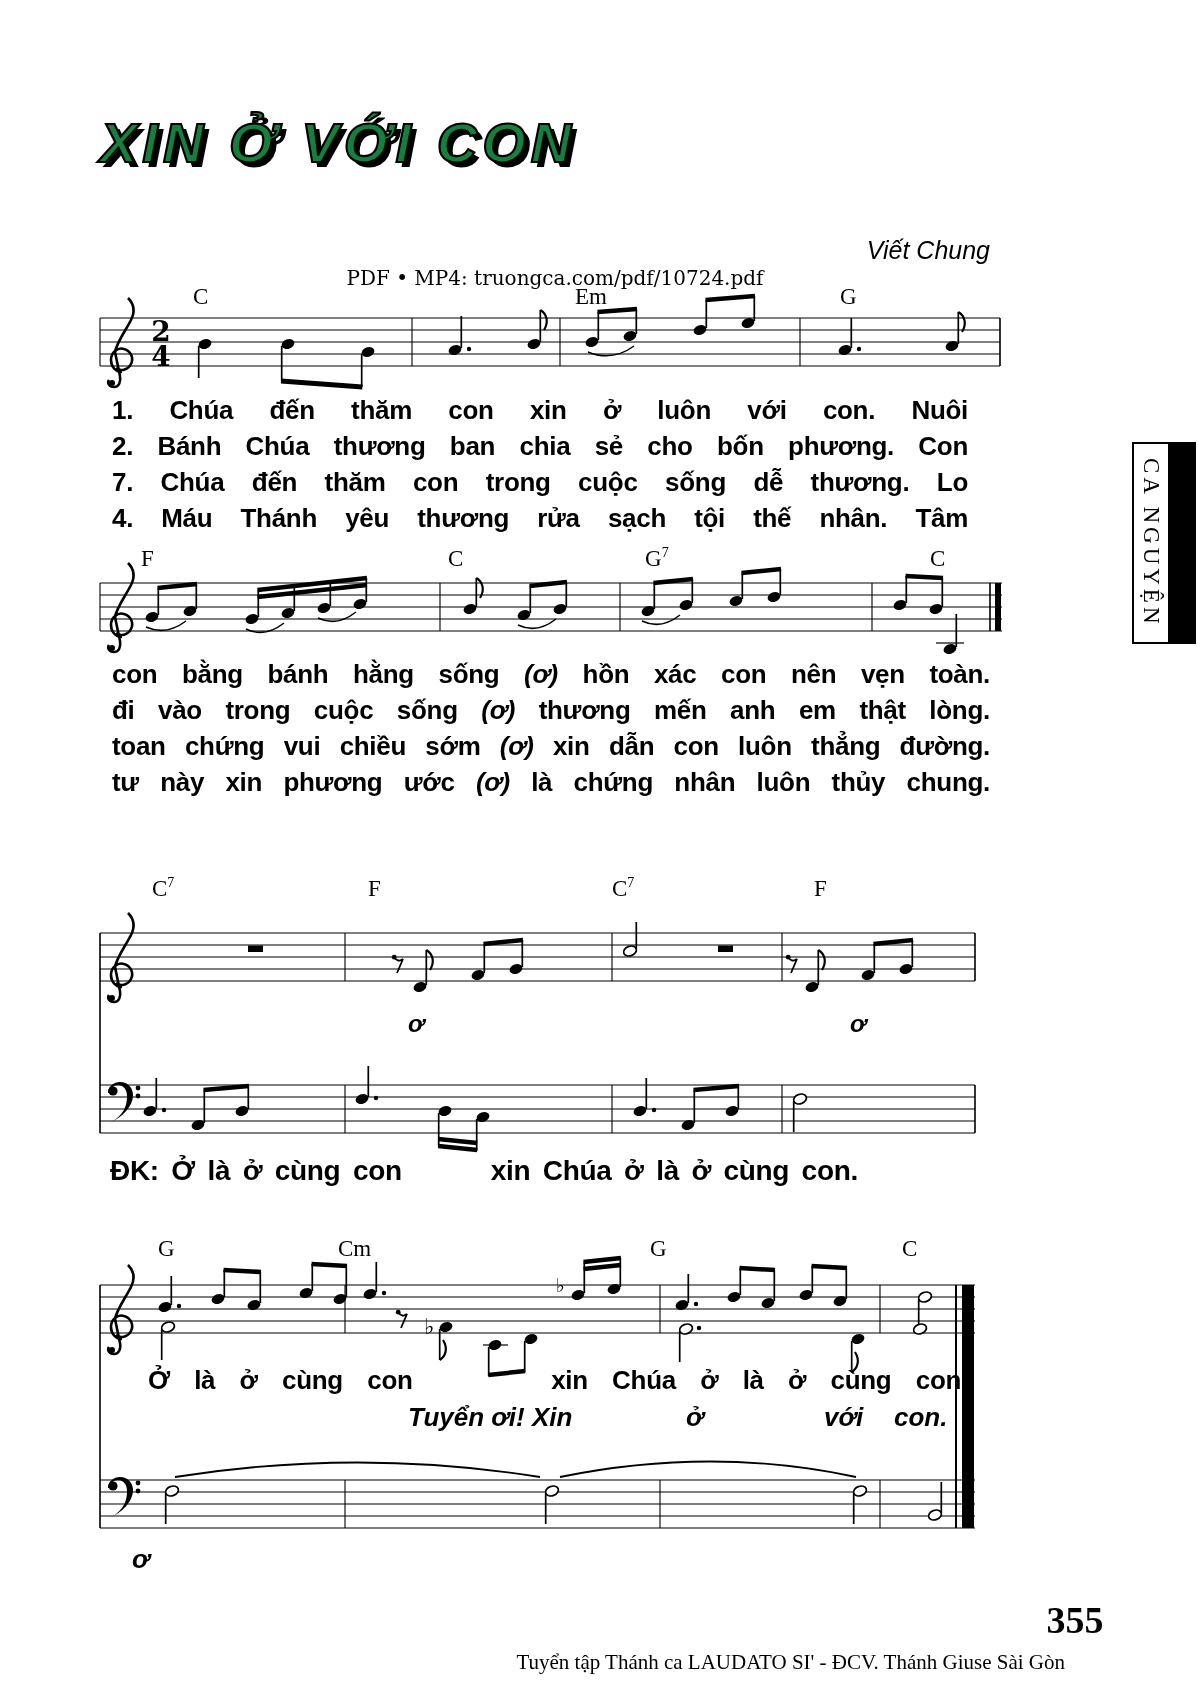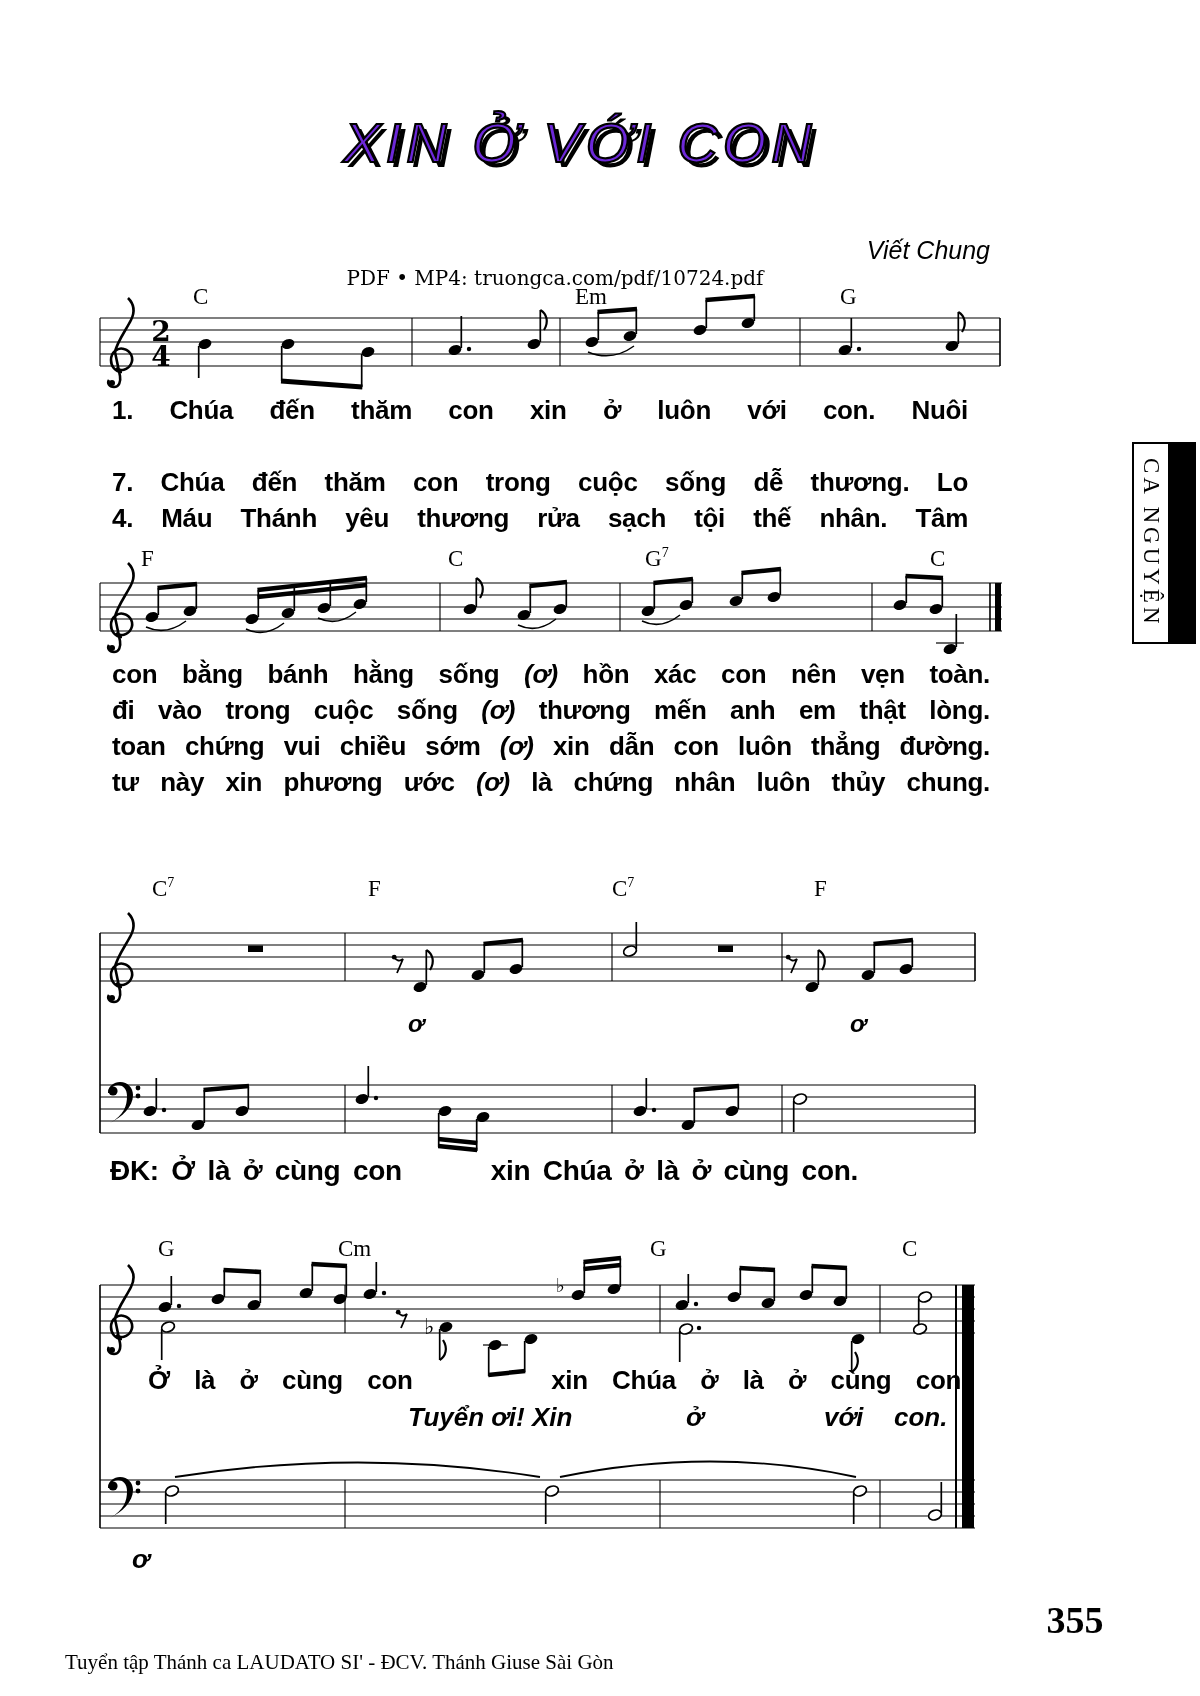--- a/index.html
+++ b/index.html
@@ -1,41 +1,41 @@
 <!DOCTYPE html>
 <html><head>
 <meta charset="utf-8">
 <style>
   html,body{margin:0;padding:0;background:#fff;}
   .page{position:relative;width:1200px;height:1696px;background:#fff;color:#000;
         font-family:"Liberation Sans",sans-serif;overflow:hidden;}
   .abs{position:absolute;}
-  .title{left:100px;top:110px;width:960px;text-align:center;
-         font-size:56px;font-weight:normal;font-style:italic;letter-spacing:5px;
-         color:#6d28d9;-webkit-text-stroke:2.2px #000;text-shadow:5px 5px 0 #000;
+  .title{left:100px;top:110px;width:960px;text-align:left;
+         font-size:56px;font-weight:bold;font-style:italic;letter-spacing:5px;
+         color:#15803d;-webkit-text-stroke:2.2px #000;text-shadow:5px 5px 0 #000;
          font-family:"Liberation Sans",sans-serif;}
   .subtitle{left:60px;top:222px;width:990px;text-align:center;
             font-family:"DejaVu Serif",serif;font-size:20px;margin-top:44px;}
   .composer{left:700px;top:236px;width:290px;text-align:right;
             font-style:italic;font-size:25px;}
   .chord{font-family:"Liberation Serif",serif;font-size:23px;line-height:1;}
   .chord sup{font-size:14px;}
   .lyrics{font-weight:bold;font-size:26px;line-height:1.1;
           text-align:justify;text-align-last:justify;letter-spacing:-0.3px;}
   .lyrics i{font-style:italic;}
   .gap{display:inline-block;height:1px;}
   .echo{font-weight:bold;font-style:italic;font-size:26px;line-height:1;}
   .vocalise{font-weight:bold;font-style:italic;font-size:24px;line-height:1;}
   .sidetab{left:1132px;top:442px;width:64px;height:202px;border:2px solid #000;
            box-sizing:border-box;display:flex;}
   .sidetab .txt{flex:1;display:flex;align-items:center;justify-content:center;
                 writing-mode:vertical-rl;font-family:"Liberation Serif",serif;
                 font-size:23px;letter-spacing:4px;}
   .sidetab .stripe{width:26px;background:#000;}
-  .footer{left:65px;top:1650px;width:1000px;text-align:left;
+  .footer{left:65px;top:1650px;width:1000px;text-align:right;
           font-family:"Liberation Serif",serif;font-size:21px;}
   .pagenum{left:1030px;top:1598px;width:90px;text-align:center;
            font-family:"Liberation Serif",serif;font-size:38px;font-weight:bold;}
   svg.notation{position:absolute;left:0;top:0;}
 </style>
 </head>
 <body>
 
 <div class="page">
 
@@ -352,20 +352,21 @@
   <div class="abs sidetab">
     <div class="txt">CA NGUYỆN</div>
     <div class="stripe"></div>
   </div>
 
   <span class="abs chord" style="left:193px;top:284px"><span>C</span><sup></sup></span>
   <span class="abs chord" style="left:575px;top:284px"><span>Em</span><sup></sup></span>
   <span class="abs chord" style="left:840px;top:284px"><span>G</span><sup></sup></span>
 
   <div class="abs lyrics" style="left:112px;top:396px;width:856px">1. Chúa đến thăm con xin ở luôn với con. Nuôi</div>
+  <div class="abs lyrics" style="left:112px;top:432px;width:856px">2. Bánh Chúa thương ban chia sẻ cho bốn phương. Con</div>
   <div class="abs lyrics" style="left:112px;top:468px;width:856px">7. Chúa đến thăm con trong cuộc sống dễ thương. Lo</div>
   <div class="abs lyrics" style="left:112px;top:504px;width:856px">4. Máu Thánh yêu thương rửa sạch tội thế nhân. Tâm</div>
 
   <span class="abs chord" style="left:141px;top:546px"><span>F</span><sup></sup></span>
   <span class="abs chord" style="left:448px;top:546px"><span>C</span><sup></sup></span>
   <span class="abs chord" style="left:645px;top:546px"><span>G</span><sup>7</sup></span>
   <span class="abs chord" style="left:930px;top:546px"><span>C</span><sup></sup></span>
 
   <div class="abs lyrics" style="left:112px;top:696px;width:878px"><span>đi vào trong cuộc sống</span> <i>(ơ)</i> <span>thương mến anh em thật lòng.</span></div>
   <div class="abs lyrics" style="left:112px;top:660px;width:878px"><span>con bằng bánh hằng sống</span> <i>(ơ)</i> <span>hồn xác con nên vẹn toàn.</span></div>

